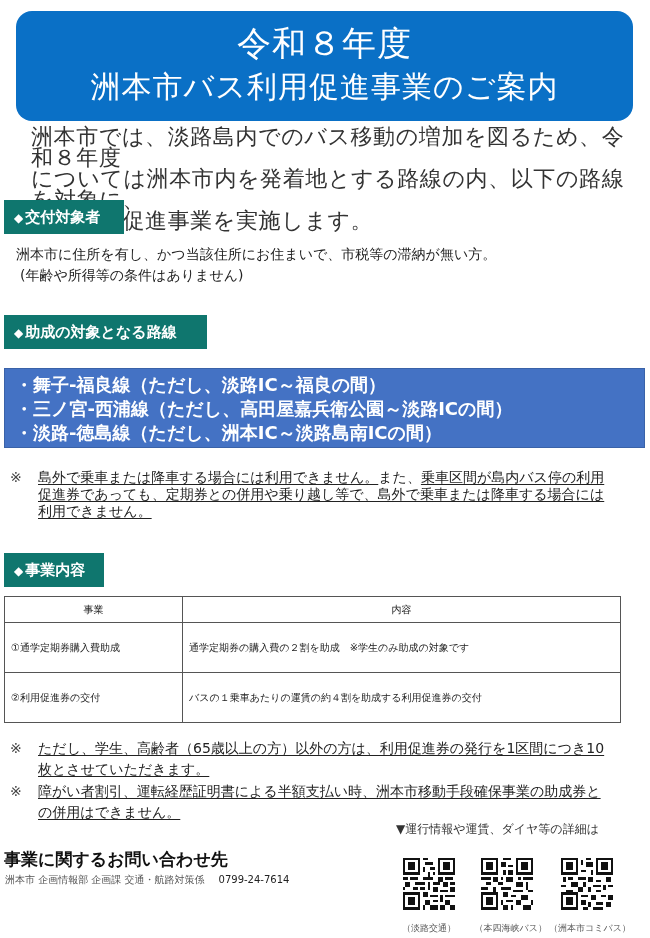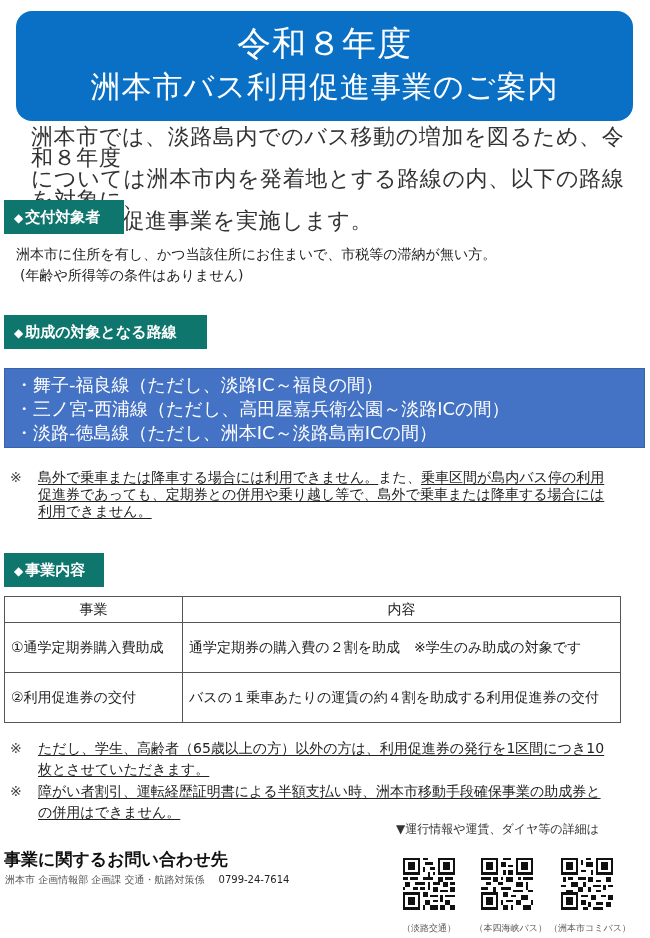--- a/index.html
+++ b/index.html
@@ -24,34 +24,34 @@
     background: #0f766e; color: #fff; font-weight: bold;
     font-size: 15px; line-height: 34px; height: 34px; padding-left: 10px; box-sizing: border-box;
     white-space: nowrap;
   }
   .tag .dia { font-size: 12px; margin-right: 2px; }
 
   .body-text { font-size: 14px; line-height: 21px; color: #222; }
 
   .routes {
     left: 4px; top: 368px; width: 641px; height: 80px;
-    background: #4472c4; color: #fff; font-weight: normal;
+    background: #4472c4; color: #fff; font-weight: bold;
     font-size: 18px; line-height: 24px; padding: 4px 0 0 10px; box-sizing: border-box;
     border: 1px solid #3a62a8;
   }
   .routes div { white-space: nowrap; }
 
   .note { font-size: 14px; line-height: 17px; color: #222; }
   .note .mark { position: absolute; left: 0; top: 0; color: #444; }
   .note .txt { position: absolute; left: 28px; top: 0; }
   .u { text-decoration: underline; text-underline-offset: 2px; }
 
   table.biz {
     position: absolute; left: 4px; top: 596px; width: 617px;
-    border-collapse: collapse; font-size: 14px; color: #222;
+    border-collapse: collapse; font-size: 10px; color: #222;
   }
   table.biz td, table.biz th {
     border: 1px solid #555; font-weight: normal; padding: 0 6px; white-space: nowrap;
   }
   table.biz th { height: 25px; text-align: center; }
   table.biz td { height: 49px; }
   table.biz .c1 { width: 165px; }
 
   .contact-title { left: 4px; top: 848px; font-size: 17px; font-weight: bold; color: #111; white-space: nowrap; }
   .contact-line { left: 5px; top: 873px; font-size: 10px; color: #555; white-space: nowrap; }

